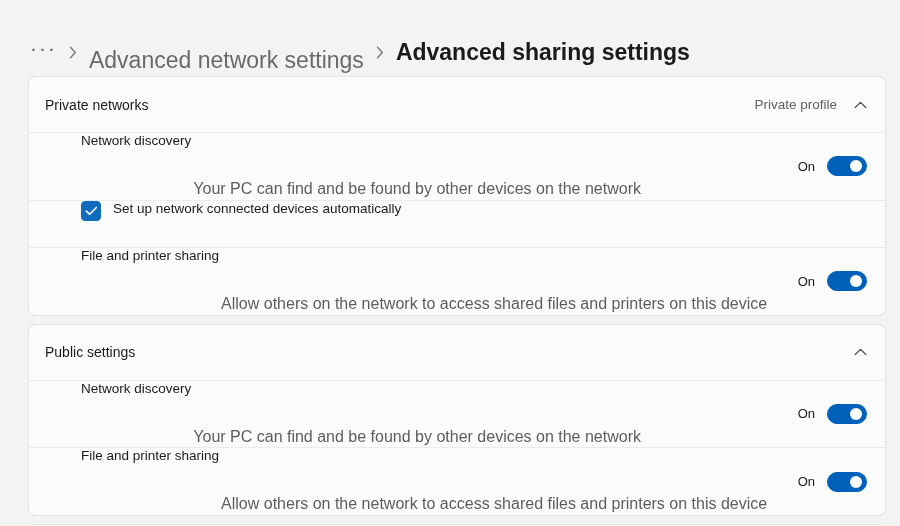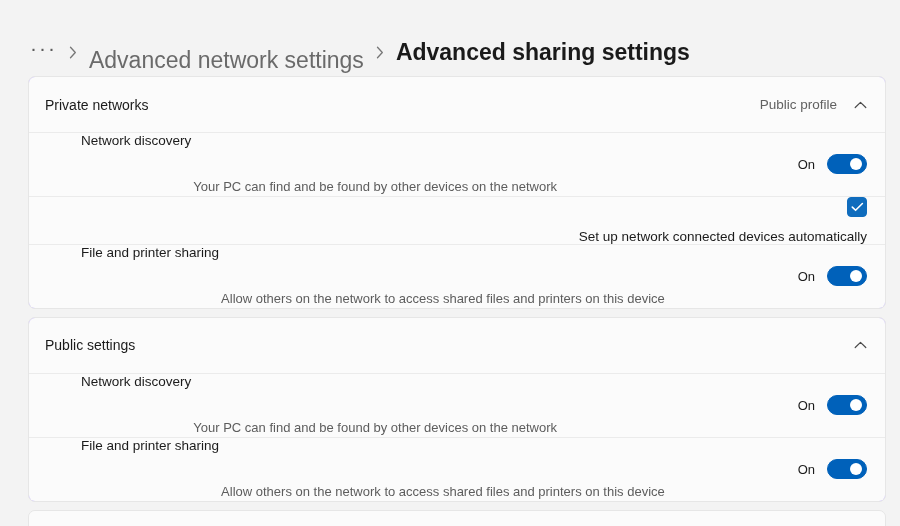--- a/index.html
+++ b/index.html
@@ -122,21 +122,21 @@
 
   .row-text { display: flex; gap: 2px; text-align: right; }
 
   .row-title {
     font-size: 13.5px;
     color: #1b1b1b;
     font-weight: 400;
     line-height: 1.25;
   }
   .row-desc {
-    font-size: 13px;
+    font-size: 16px;
     color: #5d5d5d;
     line-height: 1.3;
     margin-top: 46px;
   }
 
   .row-control {
     display: flex;
     align-items: center;
     gap: 12px;
   }
@@ -164,27 +164,26 @@
     border-radius: 50%;
     background: #ffffff;
     top: 50%;
     right: 4px;
     transform: translateY(-50%);
   }
 
   
   .check-row {
     display: flex;
-    align-items: flex-end;
+    align-items: flex-start;
     gap: 12px;
     min-height: 46px;
     padding: 0 18px 0 52px;
     background: #fbfbfb;
     cursor: pointer;
-    flex-direction: column;
   }
   .checkbox {
     width: 20px;
     height: 20px;
     border-radius: 4px;
     background: #0f6cbd;
     border: 1px solid #0f6cbd;
     display: flex;
     align-items: center;
     justify-content: center;
@@ -217,21 +216,21 @@
   </span>
 
   <span class="crumb-current">Advanced sharing settings</span>
 </div>
 
 <div class="card">
 
   <div class="section-header">
     <span class="section-title">Private networks</span>
     <span class="section-right">
-      <span class="section-note">Public profile</span>
+      <span class="section-note">Private profile</span>
       <span class="chev">
         <svg width="13" height="8" viewBox="0 0 13 8" fill="none">
           <path d="M1.2 6.5 L6.5 1.4 L11.8 6.5" stroke="currentColor" stroke-width="1.2" stroke-linecap="round" stroke-linejoin="round"></path>
         </svg>
       </span>
     </span>
   </div>
 
   <div class="divider"></div>
 

